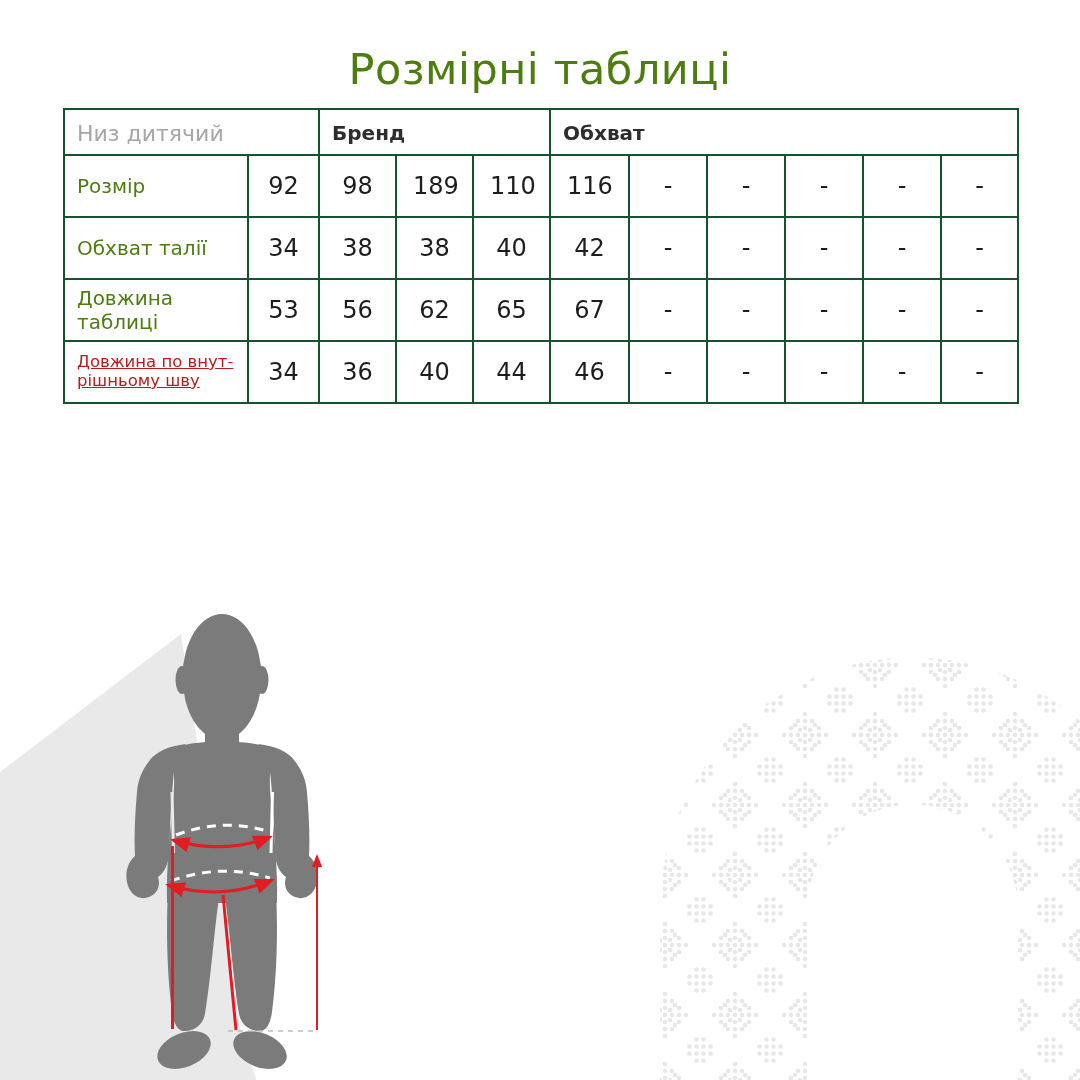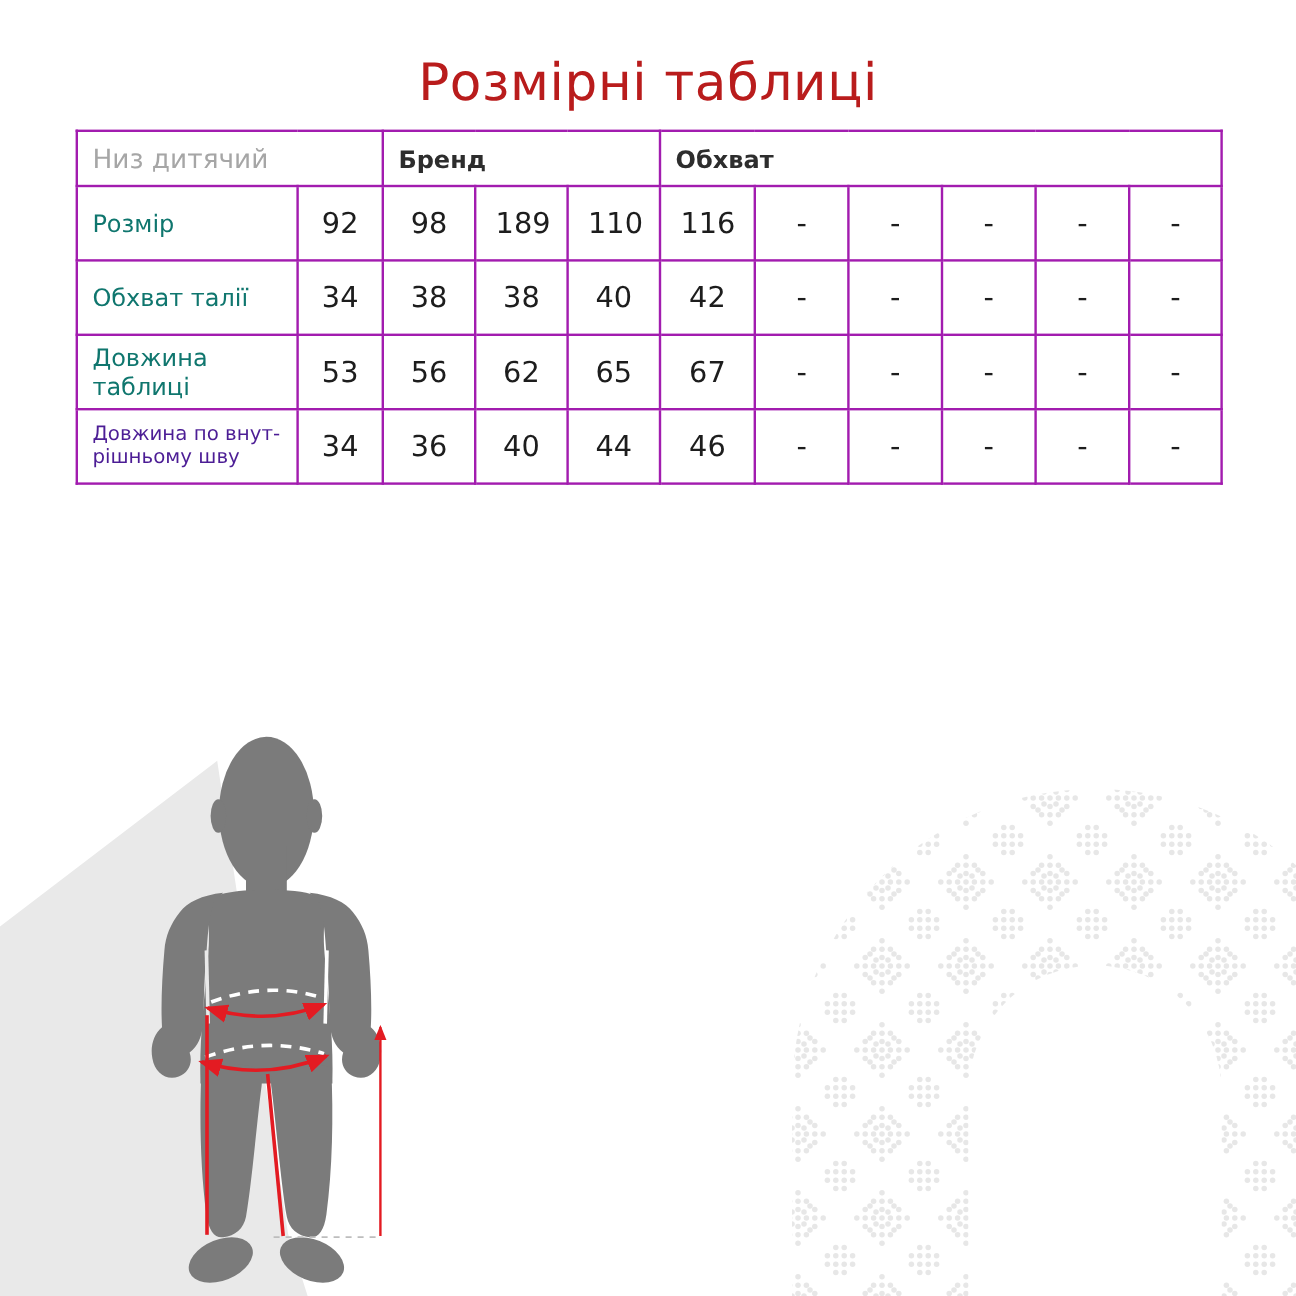--- a/index.html
+++ b/index.html
@@ -2,35 +2,35 @@
 <html><head>
 <meta charset="utf-8">
 <style>
   html,body { margin:0; padding:0; background:#fff; }
   .canvas {
     position:relative; width:1080px; height:1080px; background:#ffffff;
     overflow:hidden; font-family:"DejaVu Sans","Liberation Sans",sans-serif;
   }
   .title {
     position:absolute; top:46px; left:0; width:100%; text-align:center;
-    font-size:43px; line-height:1.1; color:#b91c1c; font-weight:500;
+    font-size:43px; line-height:1.1; color:#4d7c0f; font-weight:500;
     letter-spacing:0.5px;
   }
   table.size {
     position:absolute; left:63px; top:108px; width:954px;
     border-collapse:collapse; table-layout:fixed;
   }
-  table.size td { border:2px solid #a21caf; overflow:hidden; }
+  table.size td { border:2px solid #14532d; overflow:hidden; }
   tr.hdr { height:46px; }
   tr.row { height:39px; }
   tr.row-last { height:40px; }
   td.corner { color:#a6a6a6; font-size:22px; padding:2px 12px 0 12px; }
   td.hcell  { color:#2d2d2d; font-size:20px; font-weight:600; padding:2px 12px 0 12px;border-radius:17px; }
-  td.lbl    { color:#0f766e; font-size:20px; padding:0 8px 0 12px; }
-  td.lbl-sm { color:#4c1d95; font-size:16.5px; line-height:1.15; padding:0 6px 0 12px; white-space:pre-line; }
+  td.lbl    { color:#4d7c0f; font-size:20px; padding:0 8px 0 12px; }
+  td.lbl-sm { color:#b91c1c; font-size:16.5px; line-height:1.15; padding:0 6px 0 12px; white-space:pre-line;text-decoration:underline; }
   td.val    { color:#1d1d1d; font-size:24px; text-align:center; padding:16px; }
   .figure-svg { position:absolute; left:0; top:0; }
 </style>
 </head>
 <body>
 
 <div class="canvas">
 
   <div class="title">Розмірні таблиці</div>
 

